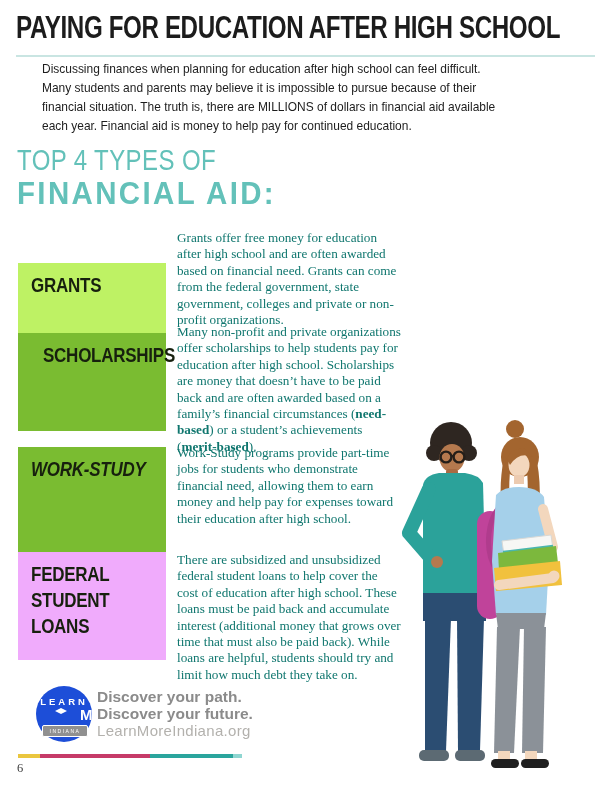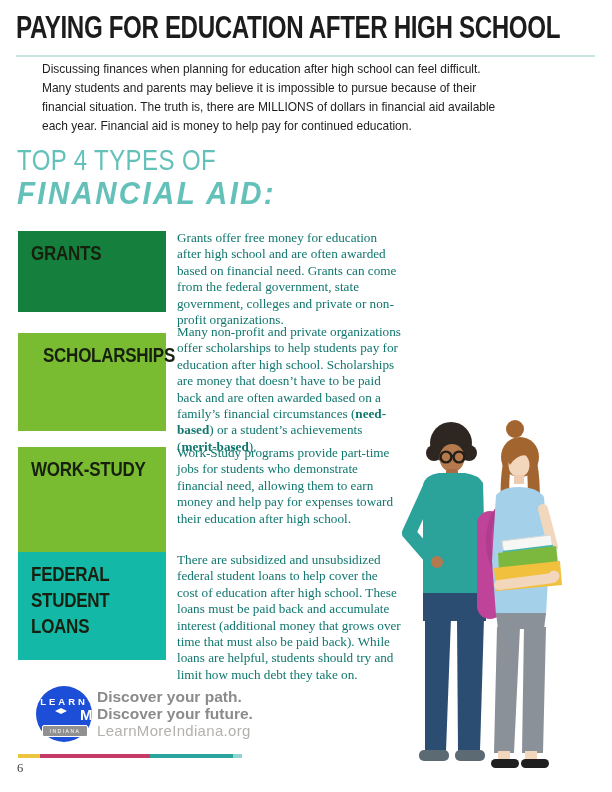--- a/index.html
+++ b/index.html
@@ -24,39 +24,39 @@
     font-size:13.6px;line-height:19px;white-space:pre-line;
     transform:scaleX(0.88);transform-origin:left top;color:#1d1d1d;
   }
 
   
   .kicker{left:17px;top:143px;white-space:nowrap;text-decoration:underline;}
   .kicker span{
     display:inline-block;font-size:30px;font-weight:400;letter-spacing:0.5px;
     transform:scaleX(0.8);transform-origin:left top;color:#63c1b9;
   }
-  .main-heading{left:17px;top:176px;white-space:nowrap;font-style:italic;}
+  .main-heading{left:17px;top:176px;white-space:nowrap;}
   .main-heading span{
     display:inline-block;font-size:31px;font-weight:bold;letter-spacing:2.5px;
     transform:scaleX(0.95);transform-origin:left top;color:#63c1b9;
   }
 
   
   .aid-box{
     left:18px;width:148px;background:#7abc31;
     padding:9px 0 0 13px;box-sizing:border-box;
   }
   .aid-box .lbl{
     display:inline-block;font-size:20px;font-weight:bold;line-height:26px;
     letter-spacing:-0.3px;color:#17200e;width:150px;
     transform:scaleX(0.85);transform-origin:left top;
   }
   .box1{top:231px;height:81px;}
   .box2{top:333px;height:98px;padding-left:25px;}
-  .box3{top:447px;height:108px;}
+  .box3{top:447px;height:108px;font-style:italic;}
   .box4{top:552px;height:108px;}
 
   
   .aid-text{
     left:177px;width:224px;
     font-family:"Liberation Serif",serif;font-size:13.2px;line-height:16.4px;
     color:#0f766e;
   }
   .t1{top:230px;}
   .t2{top:324px;}
@@ -112,30 +112,30 @@
 financial situation. The truth is, there are MILLIONS of dollars in financial aid available
 each year. Financial aid is money to help pay for continued education.</div>
 
   <div class="abs kicker">
     <span style="color: rgb(99, 193, 185);">TOP 4 TYPES OF</span>
   </div>
   <div class="abs main-heading">
     <span style="color: rgb(99, 193, 185);">FINANCIAL AID:</span>
   </div>
 
-  <div class="abs aid-box box1" style="background-color: #15803d;">
+  <div class="abs aid-box box1" style="background-color: #bef264; margin-top: 32px;">
     <span class="lbl">GRANTS</span>
   </div>
   <div class="abs aid-box box2" style="background-color: rgb(122, 188, 49);">
     <span class="lbl">SCHOLARSHIPS</span>
   </div>
   <div class="abs aid-box box3" style="background-color: rgb(122, 188, 49);">
     <span class="lbl">WORK-STUDY</span>
   </div>
-  <div class="abs aid-box box4" style="background-color: #14b8a6;">
+  <div class="abs aid-box box4" style="background-color: #f0abfc;">
     <span class="lbl">FEDERAL STUDENT LOANS</span>
   </div>
 
   <div class="abs aid-text t1">Grants offer free money for education after high school and are often awarded based on financial need. Grants can come from the federal government, state government, colleges and private or non-profit organizations.</div>
 
   <div class="abs aid-text t2"><span>Many non-profit and private organizations offer scholarships to help students pay for education after high school. Scholarships are money that doesn’t have to be paid back and are often awarded based on a family’s financial circumstances (</span><b>need-based</b><span>) or a student’s achievements (</span><b>merit-based</b><span>).</span></div>
 
   <div class="abs aid-text t3">Work-Study programs provide part-time jobs for students who demonstrate financial need, allowing them to earn money and help pay for expenses toward their education after high school.</div>
 
   <div class="abs aid-text t4">There are subsidized and unsubsidized federal student loans to help cover the cost of education after high school. These loans must be paid back and accumulate interest (additional money that grows over time that must also be paid back). While loans are helpful, students should try and limit how much debt they take on.</div>

